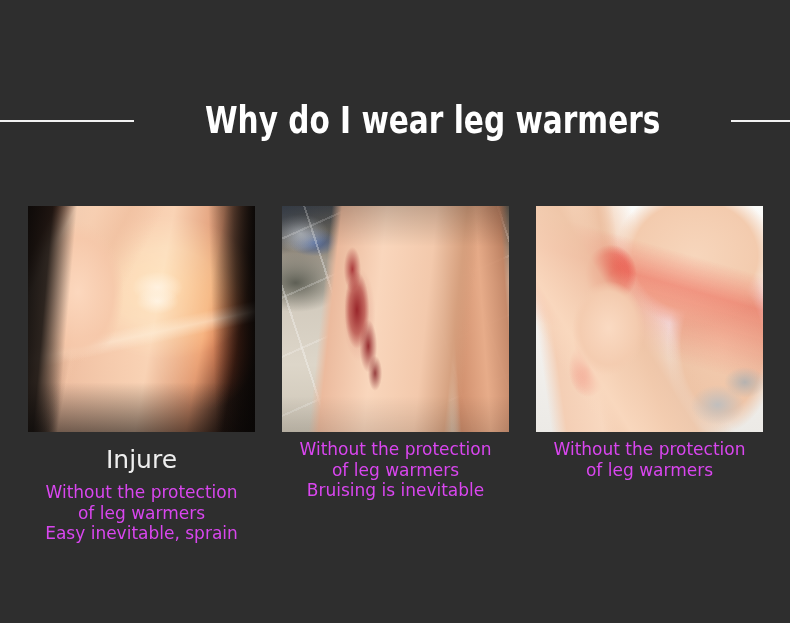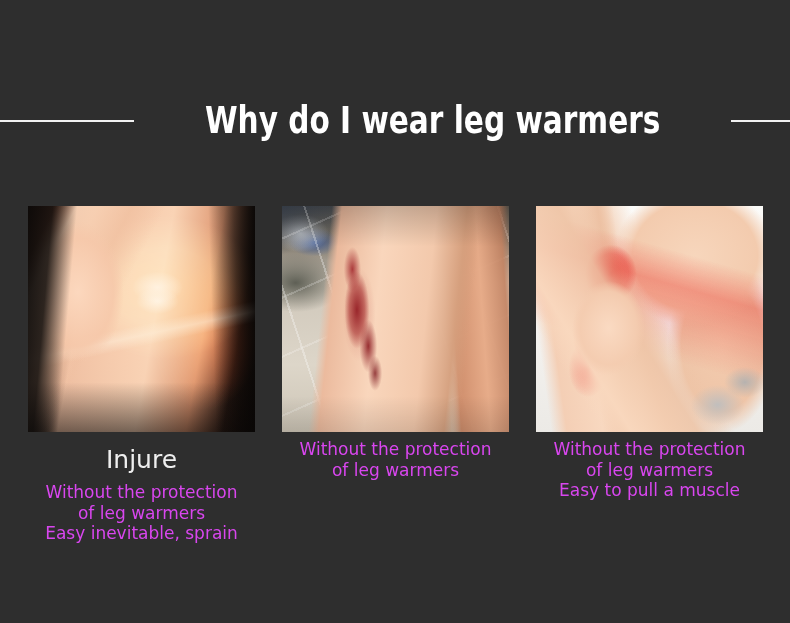--- a/index.html
+++ b/index.html
@@ -253,32 +253,32 @@
         <div class="layer p2-bgstuff"></div>
         <div class="layer p2-tiles"></div>
         <div class="layer p2-leg2"></div>
         <div class="layer p2-leg"></div>
         <div class="layer p2-wound"></div>
         <div class="layer p2-shade"></div>
       </div>
       <div class="card-body">
         <span class="line">Without the protection</span>
         <span class="line">of leg warmers</span>
+        <span class="line">Bruising is inevitable</span>
       </div>
     </div>
 
     <div class="card">
       <div class="photo photo3">
         <div class="layer p3-body"></div>
         <div class="layer p3-calf"></div>
         <div class="layer p3-glow"></div>
         <div class="layer p3-hand"></div>
         <div class="layer p3-sock"></div>
       </div>
       <div class="card-body">
         <span class="line">Without the protection</span>
         <span class="line">of leg warmers</span>
-        <span class="line">Easy to pull a muscle</span>
       </div>
     </div>
 
   </div>
 </div>
 
 </body></html>

